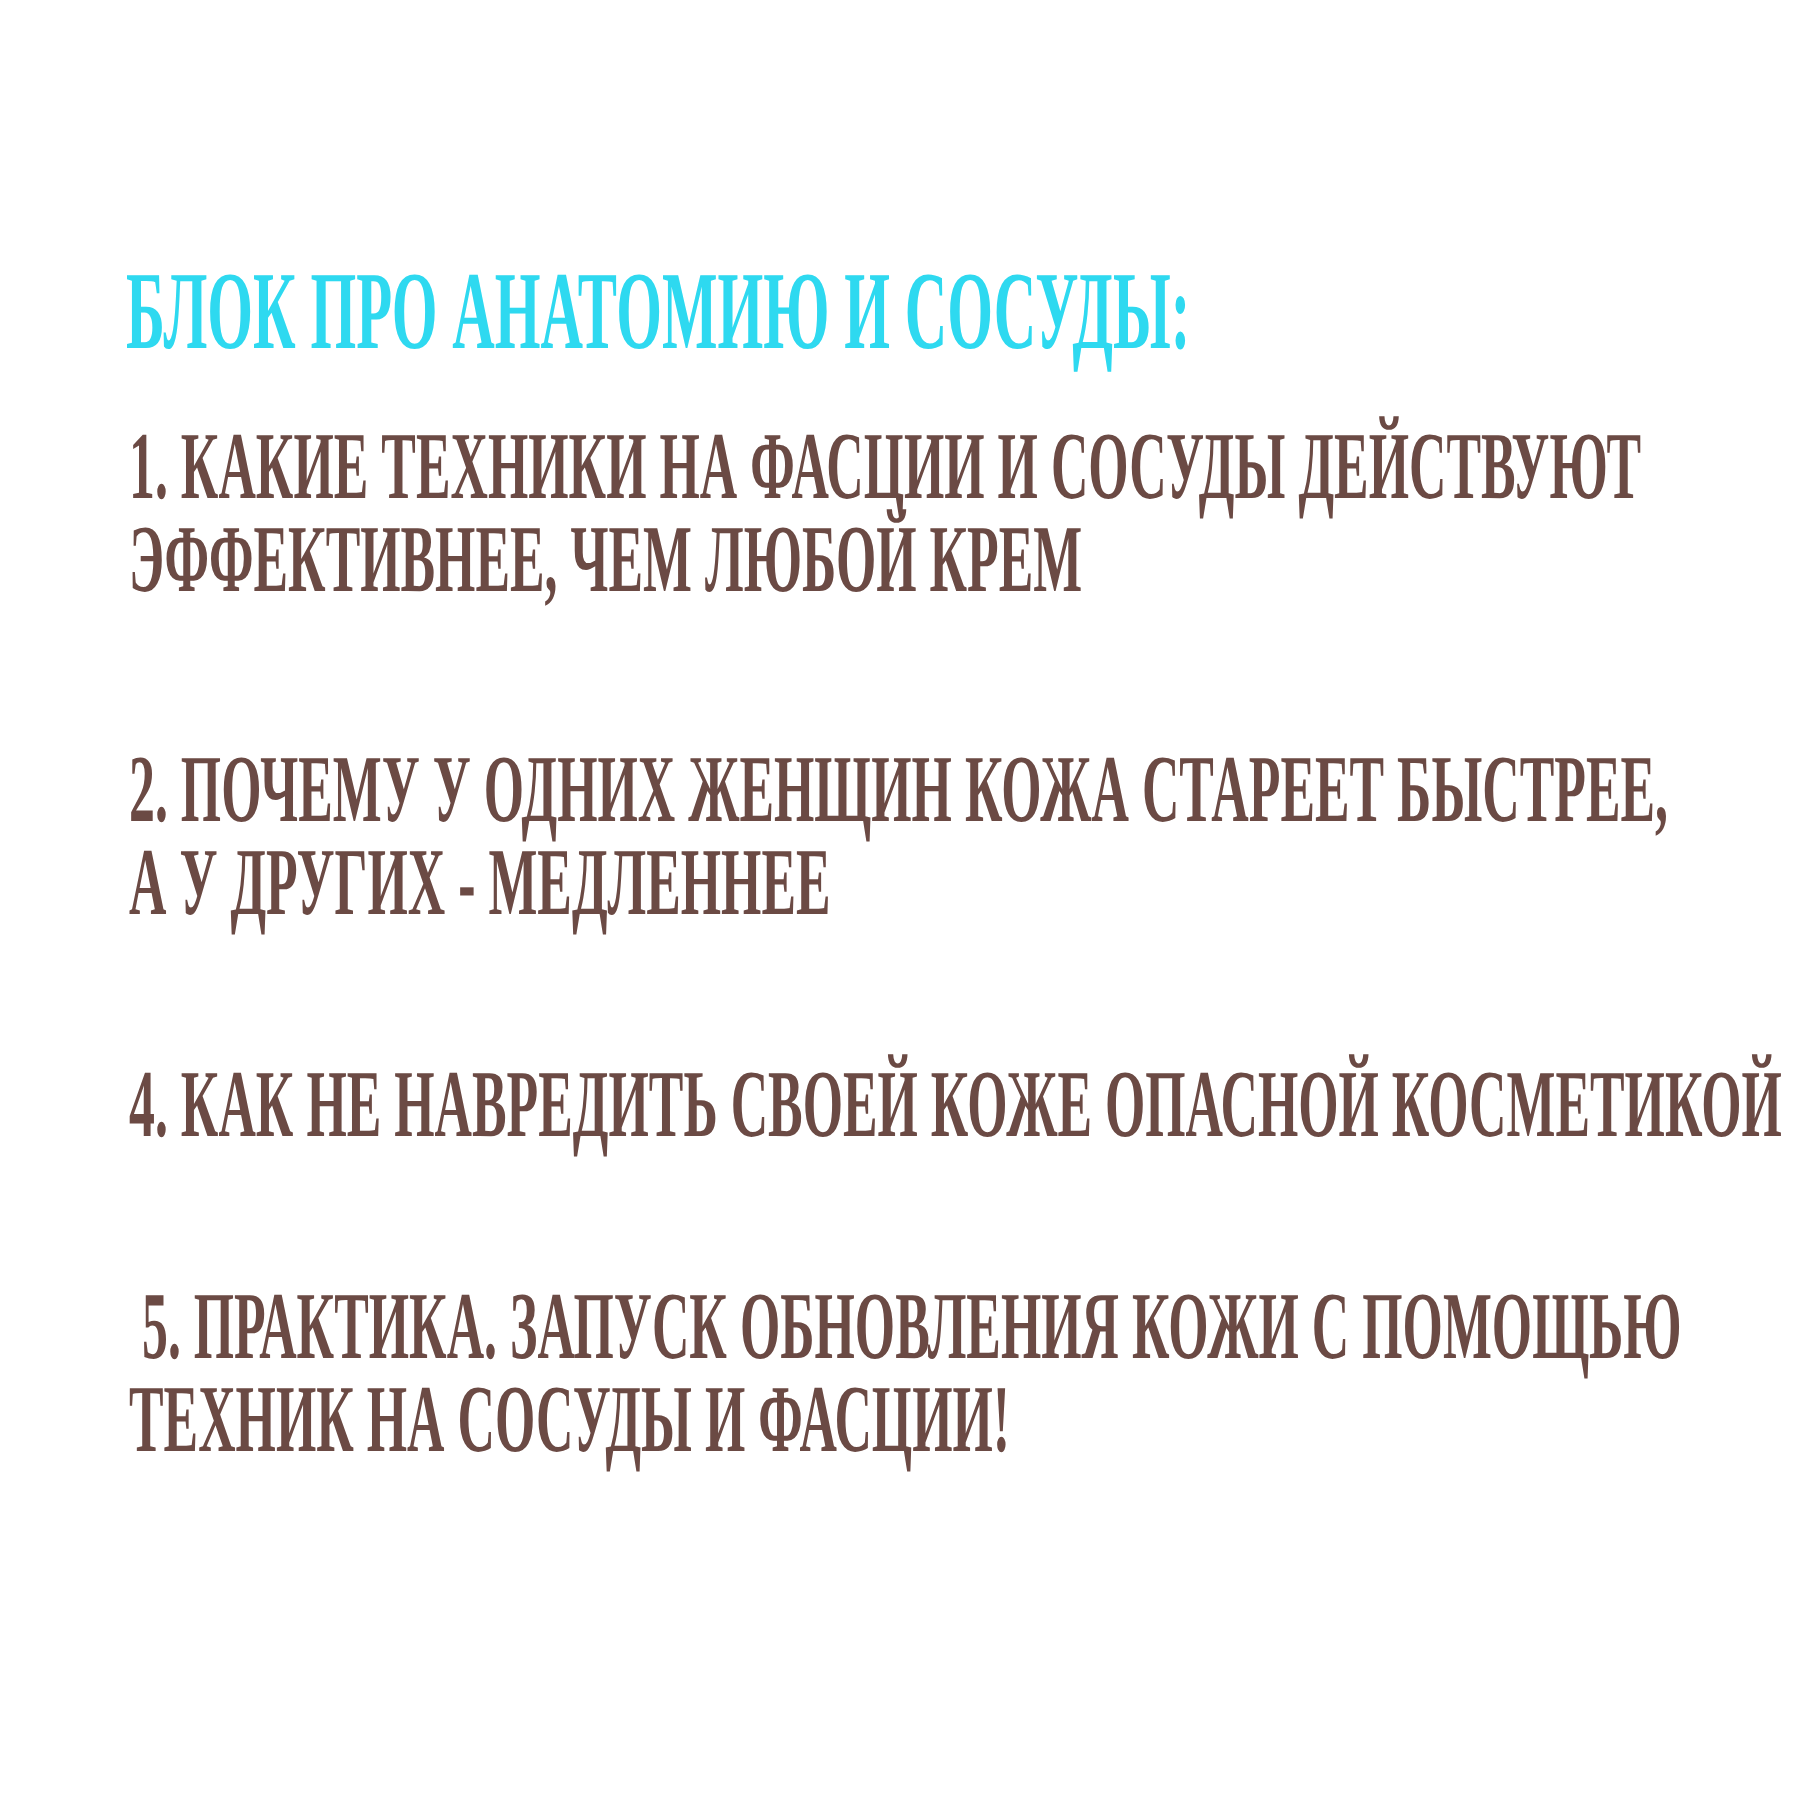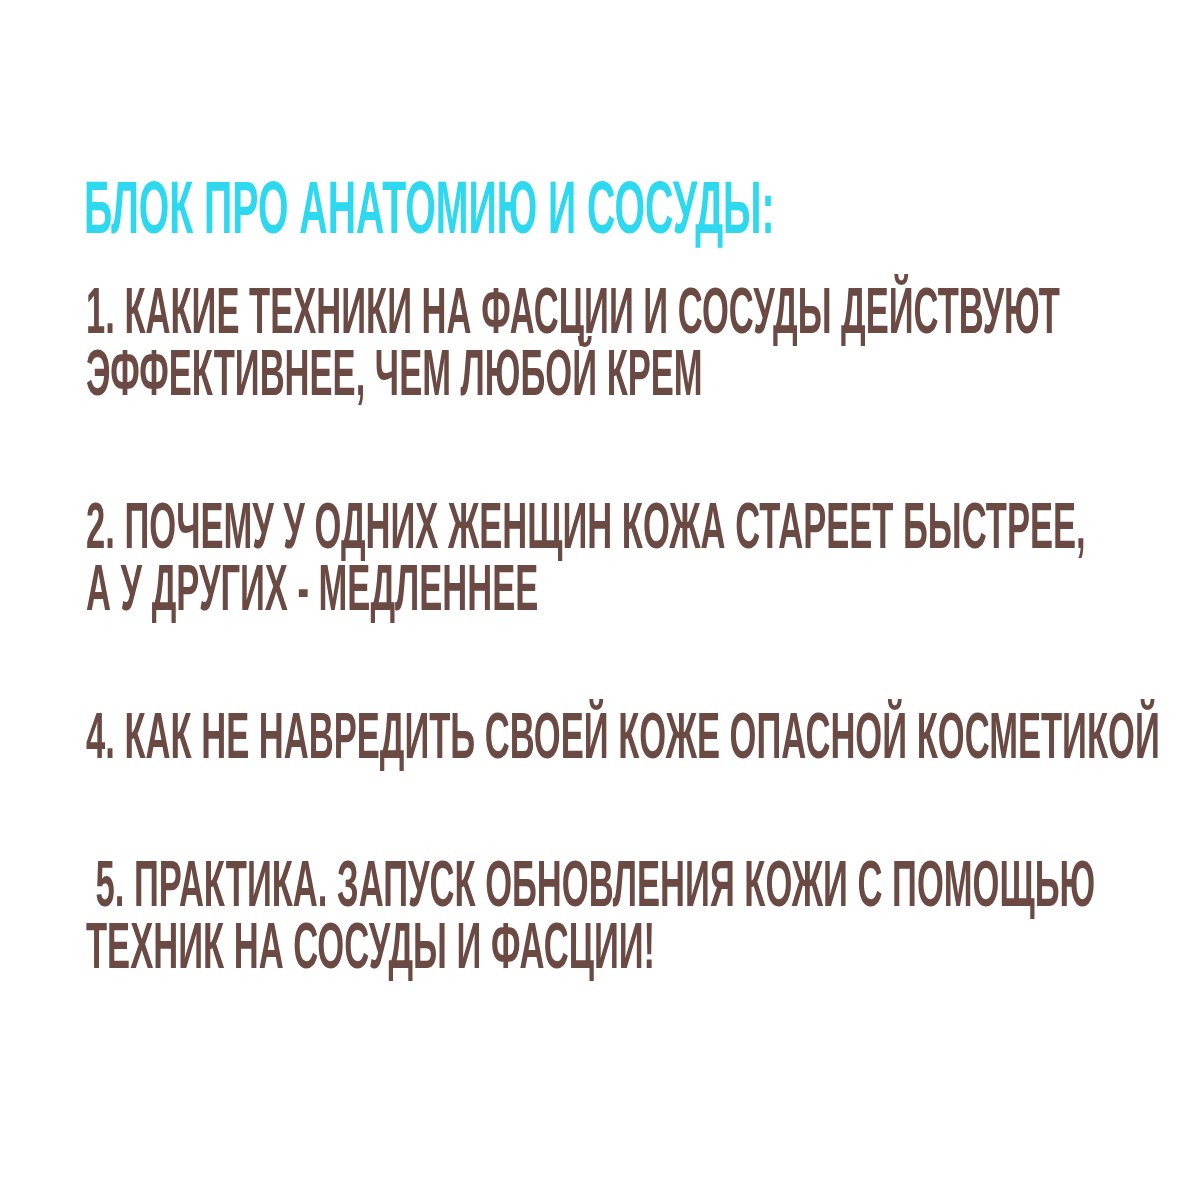--- a/index.html
+++ b/index.html
@@ -6,21 +6,21 @@
     margin: 0;
     padding: 0;
     background: #ffffff;
   }
   .canvas {
     position: relative;
     width: 1200px;
     height: 1200px;
     background: #ffffff;
     overflow: hidden;
-    font-family: Liberation Sans, sans-serif;
+    font-family: Liberation Serif, serif;
     font-weight: 700;
   }
   .heading {
     position: absolute;
     left: 84px;
     top: 170px;
     font-size: 74px;
     line-height: 76px;
     white-space: pre;
     transform: scaleX(0.53);

